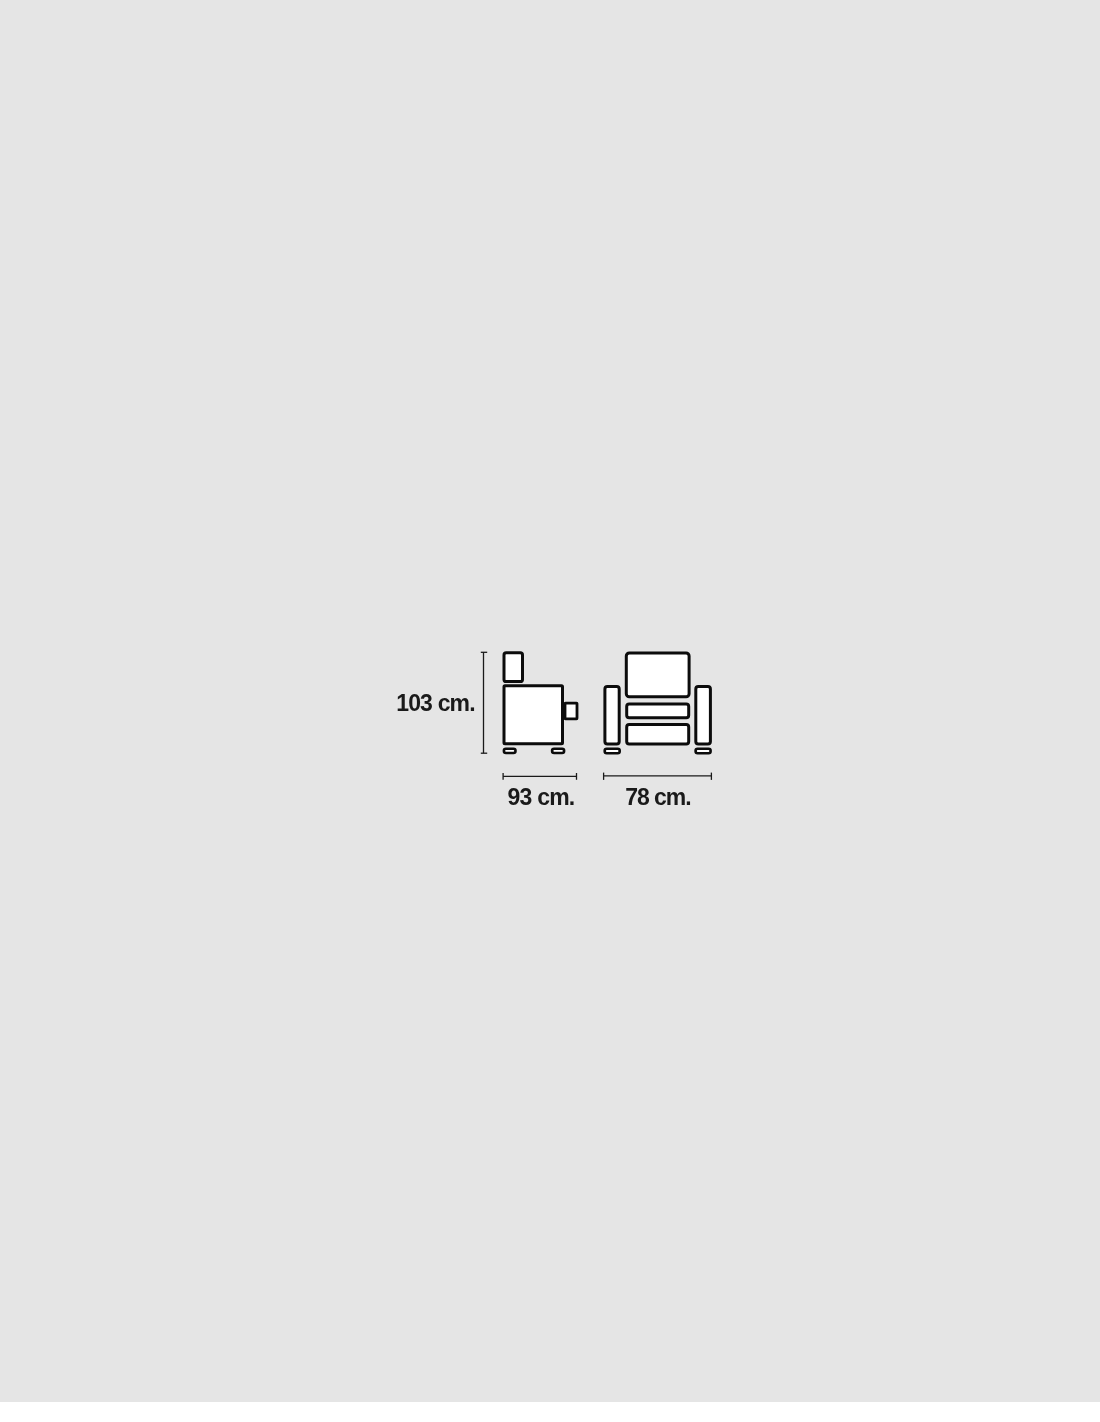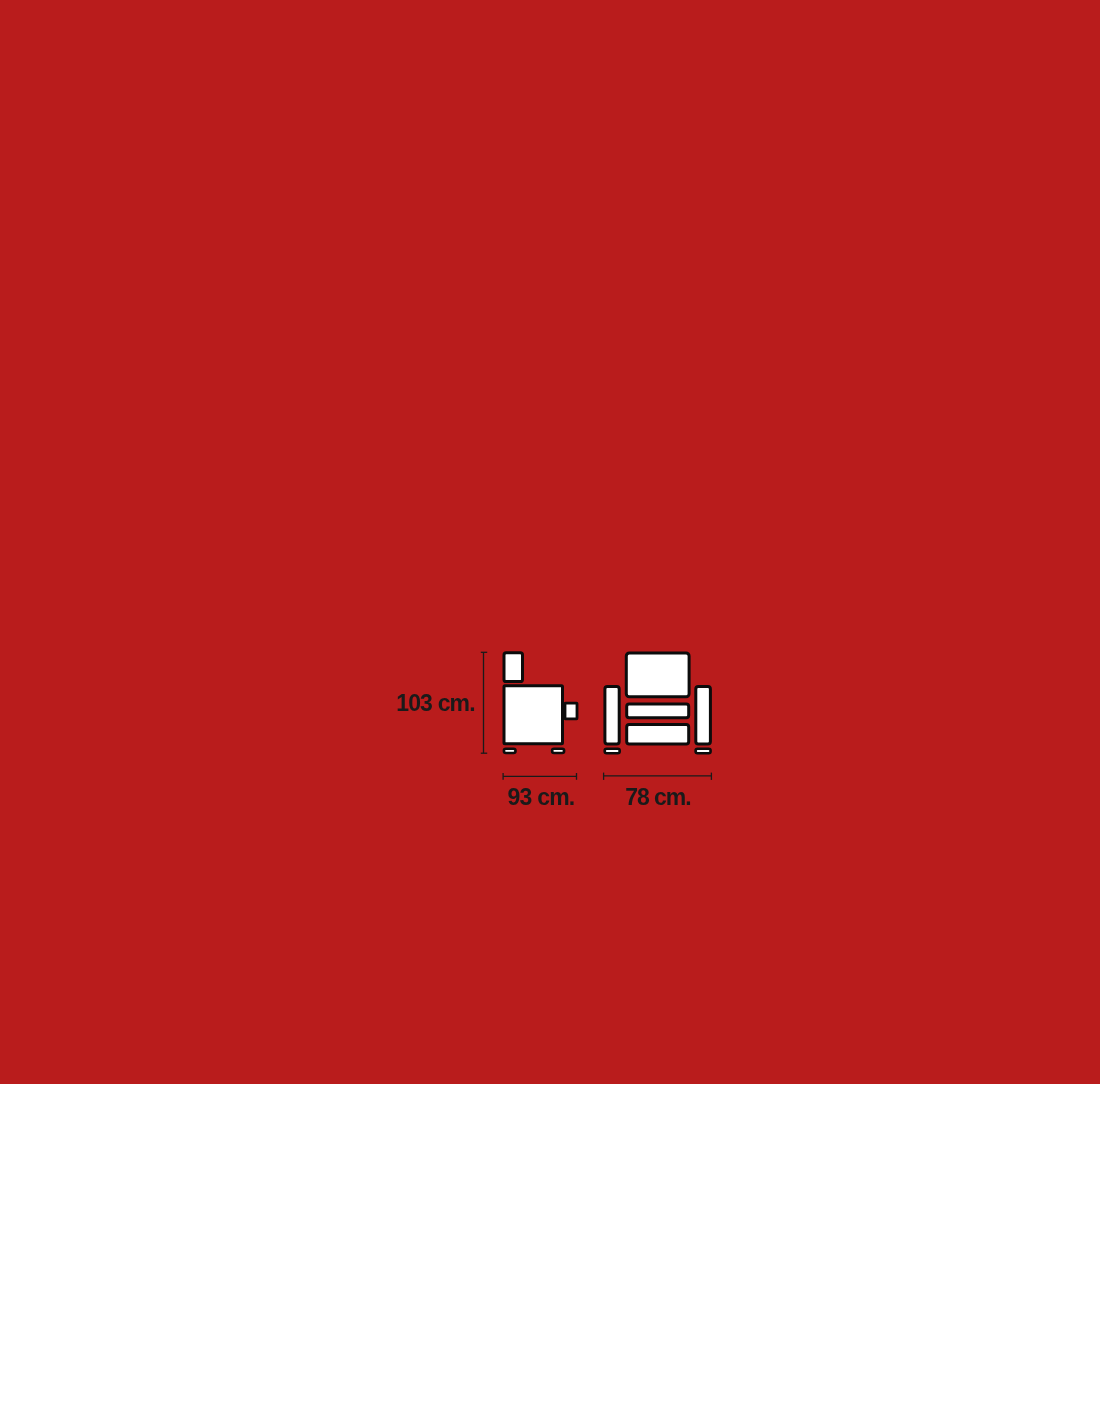--- a/index.html
+++ b/index.html
@@ -1,16 +1,16 @@
 <!DOCTYPE html>
 <html><head>
 <meta charset="utf-8">
 <style>
   html,body{margin:0;padding:0;background:#ffffff;}
-  .page{position:relative;width:1100px;height:1084px;background:#b91c1c;overflow:hidden;
+  .page{position:relative;width:1100px;height:1402px;background:#e5e5e5;overflow:hidden;
         font-family:"Liberation Sans", sans-serif;}
   svg{position:absolute;left:0;top:0;}
 </style>
 </head>
 <body>
 
 <div class="page">
 <svg width="1100" height="1422" viewBox="0 0 1100 1422" fill="none">
 
   <rect x="504.0" y="652.7" width="18.5" height="28.9" rx="2.2" fill="#ffffff" stroke="#0c0c0c" stroke-width="3"></rect>

